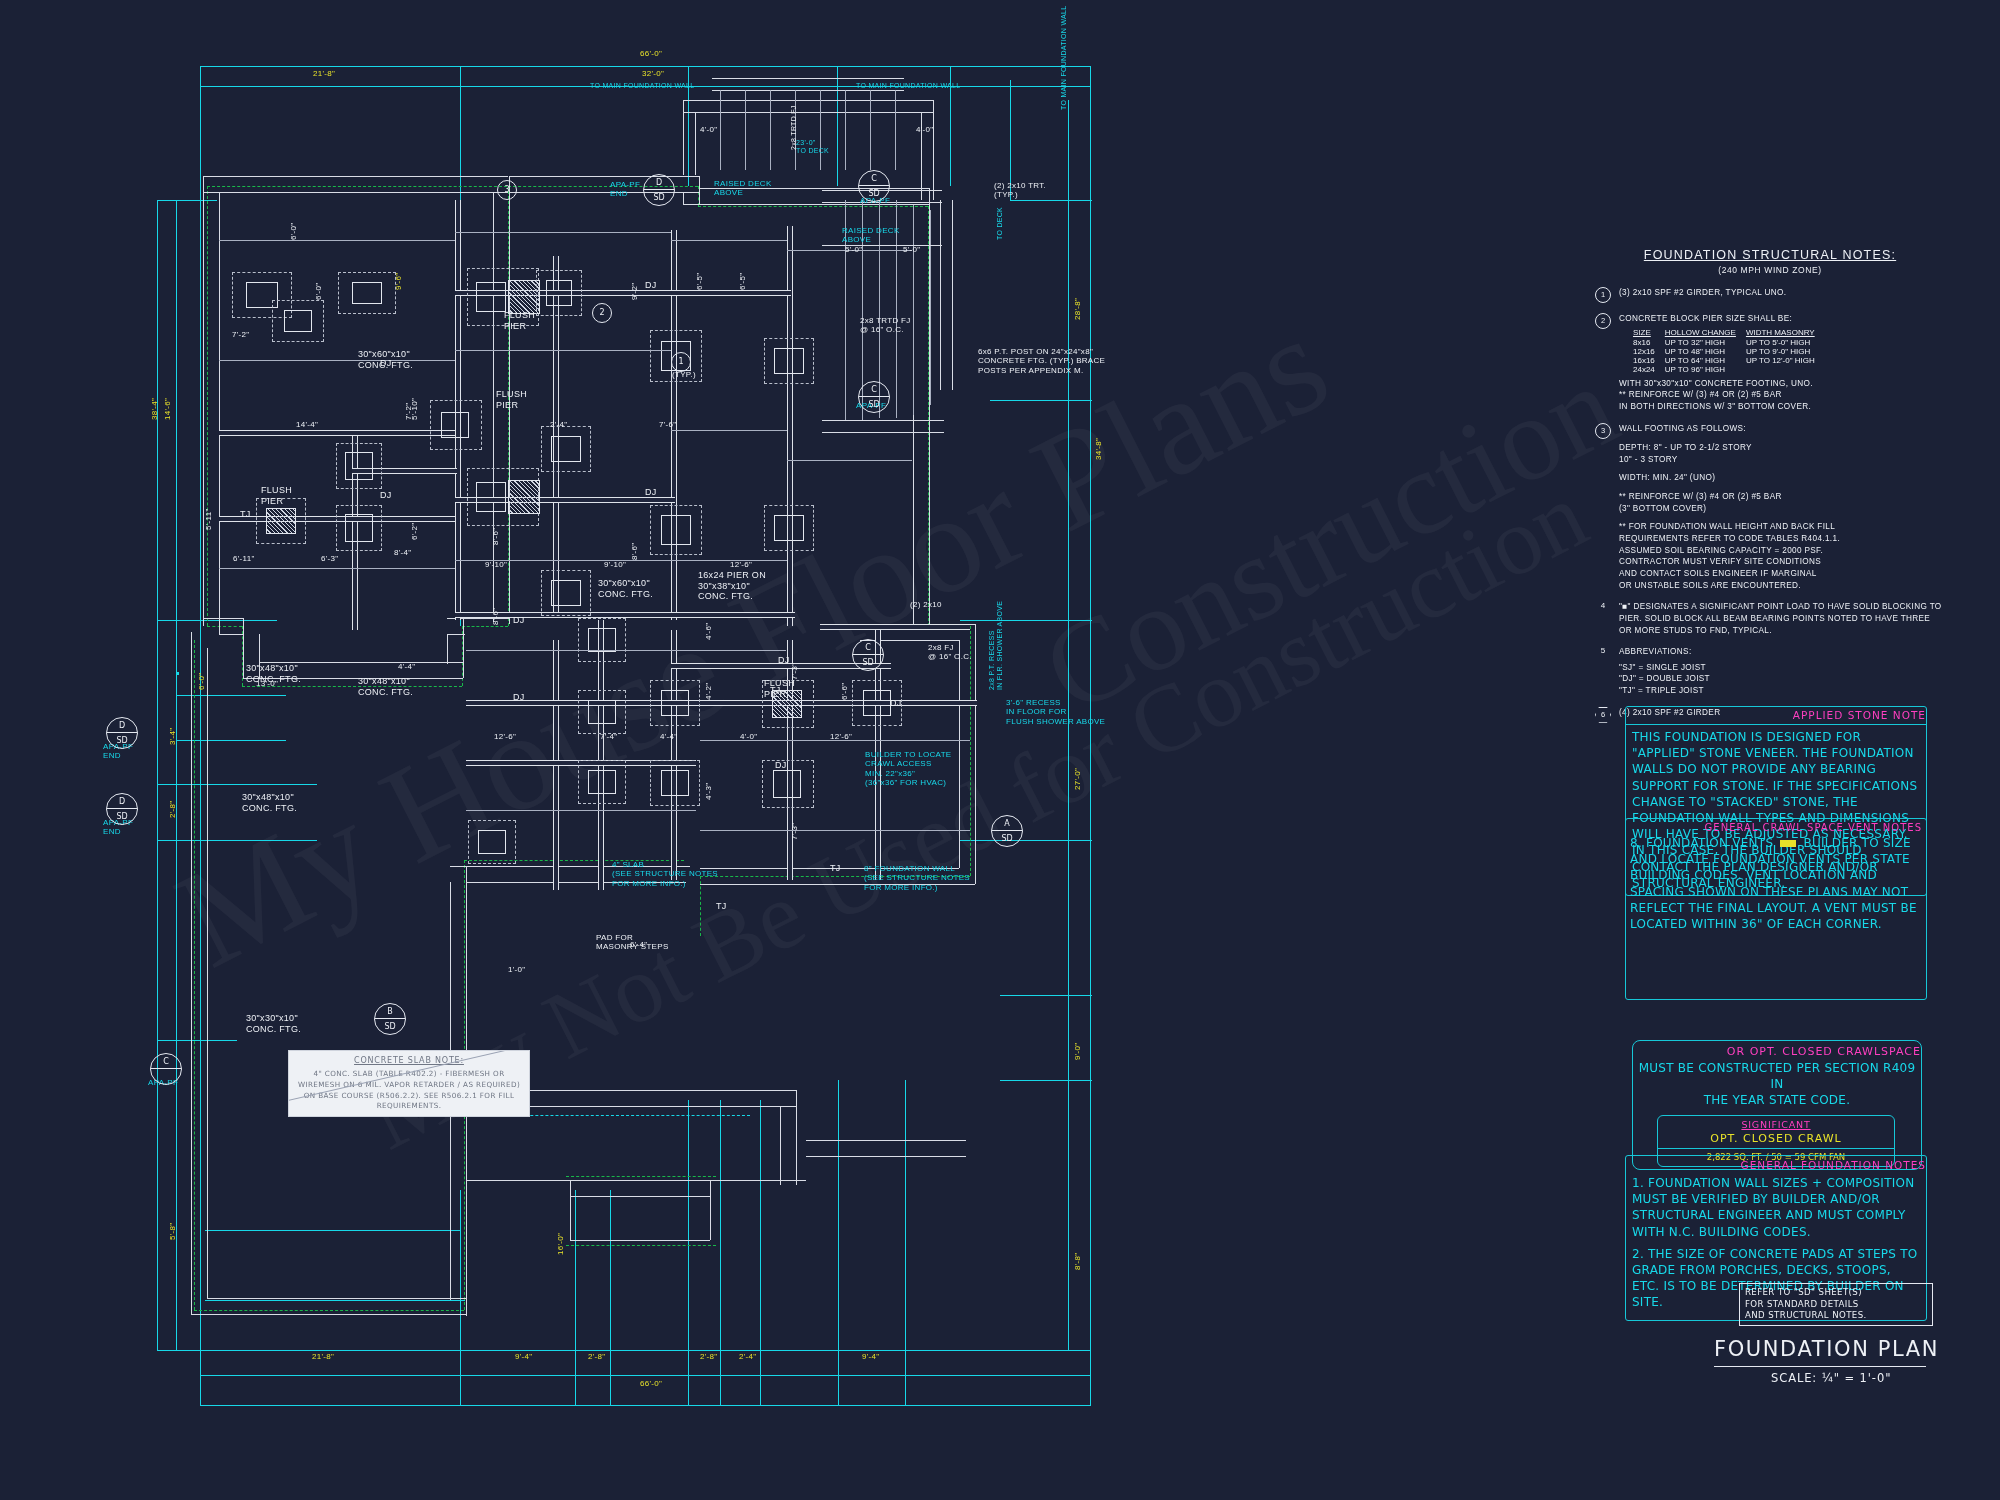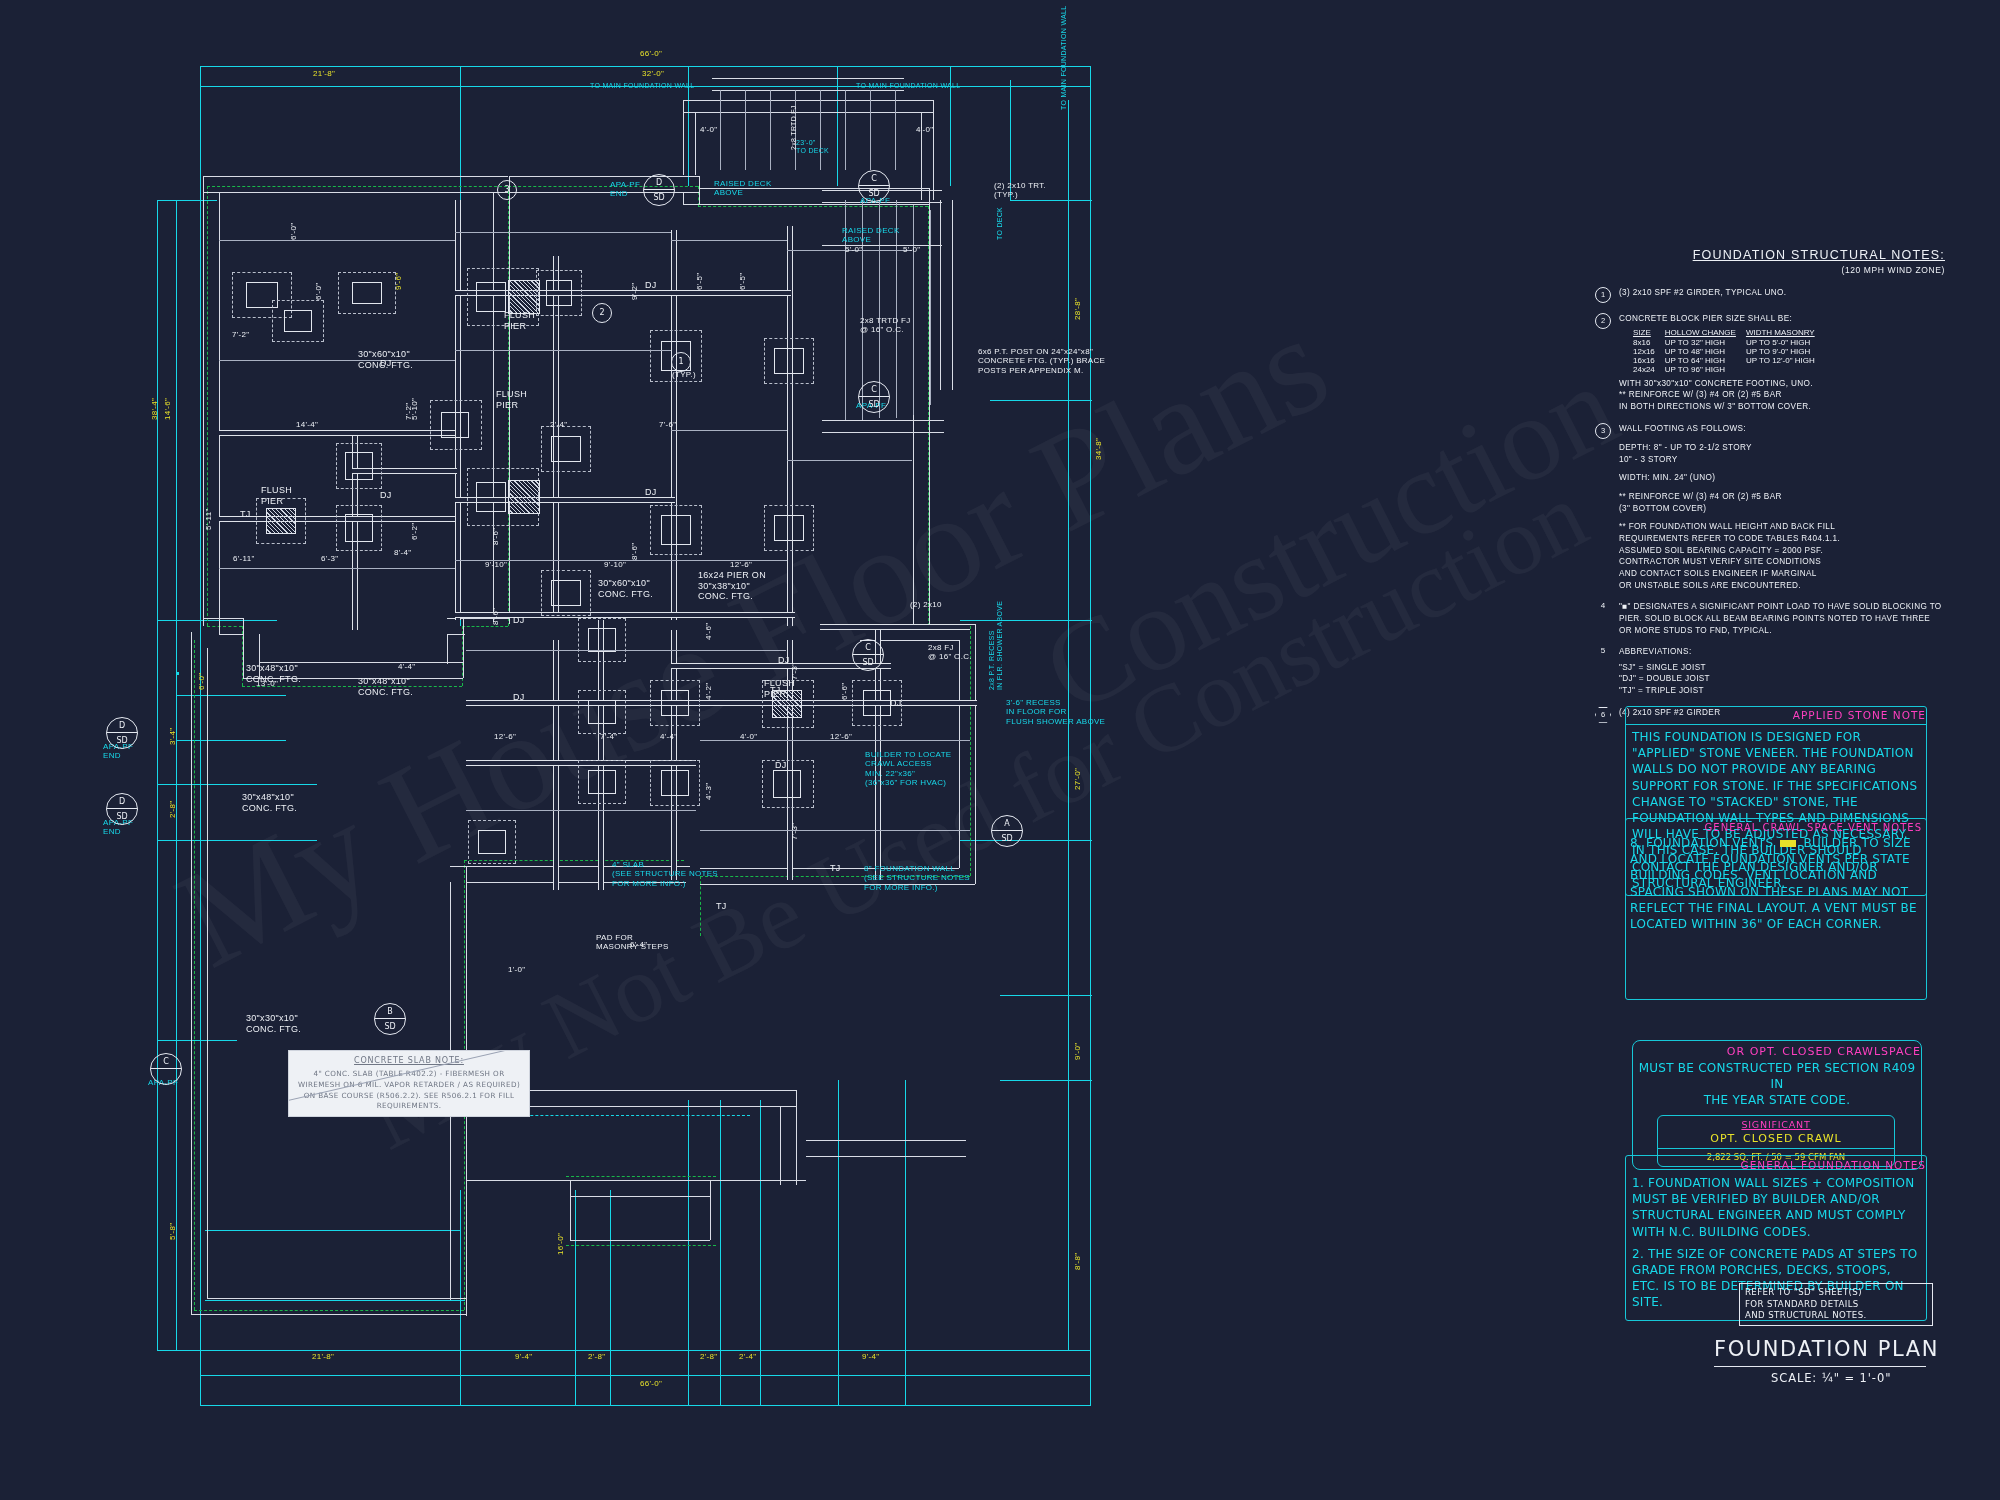--- a/index.html
+++ b/index.html
@@ -560,23 +560,23 @@
       <div class="abs" style="left:0;top:0;width:100%;height:100%;overflow:hidden;">
         <div class="abs" style="left:-5px;top:50px;width:260px;height:1px;background:#9aa2b3;
              transform:rotate(-13deg);transform-origin:left top;"></div>
       </div>
     </div>
 
   </div>
 
   <div class="notes" style="left:1595px;top:248px;width:350px;">
 
-    <div style="text-align:right;">
+    <div style="text-align:center;">
       <div class="nt-title">FOUNDATION STRUCTURAL NOTES:</div>
-      <div class="nt-sub" style="margin-top:3px;">(120 MPH WIND ZONE)</div>
+      <div class="nt-sub" style="margin-top:3px;">(240 MPH WIND ZONE)</div>
     </div>
 
     <div class="nt-row" style="margin-top:12px;">
       <div class="nt-num">
           <div class="nt-numc">1</div>
         </div>
       <div class="nt-body">(3) 2x10 SPF #2 GIRDER, TYPICAL UNO.</div>
     </div>
 
     <div class="nt-row" style="margin-top:10px;">

